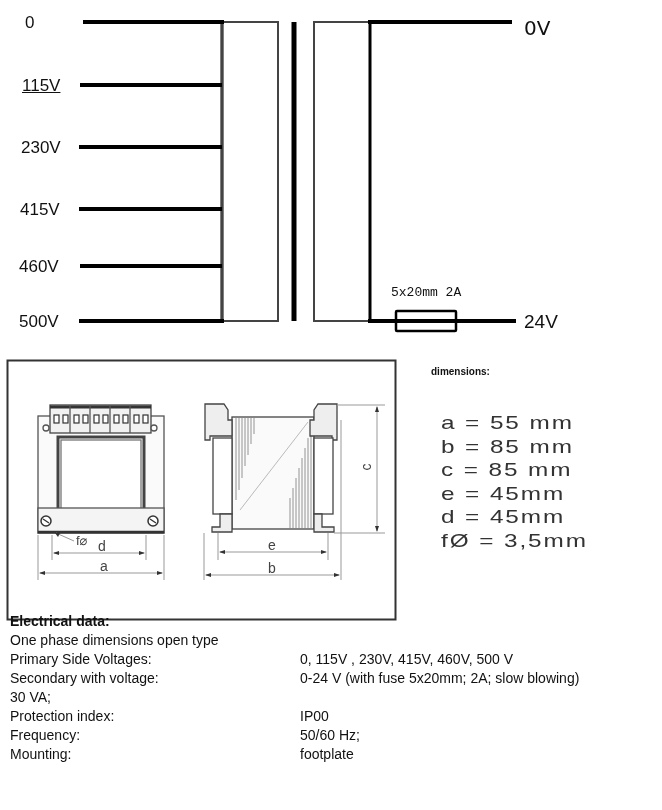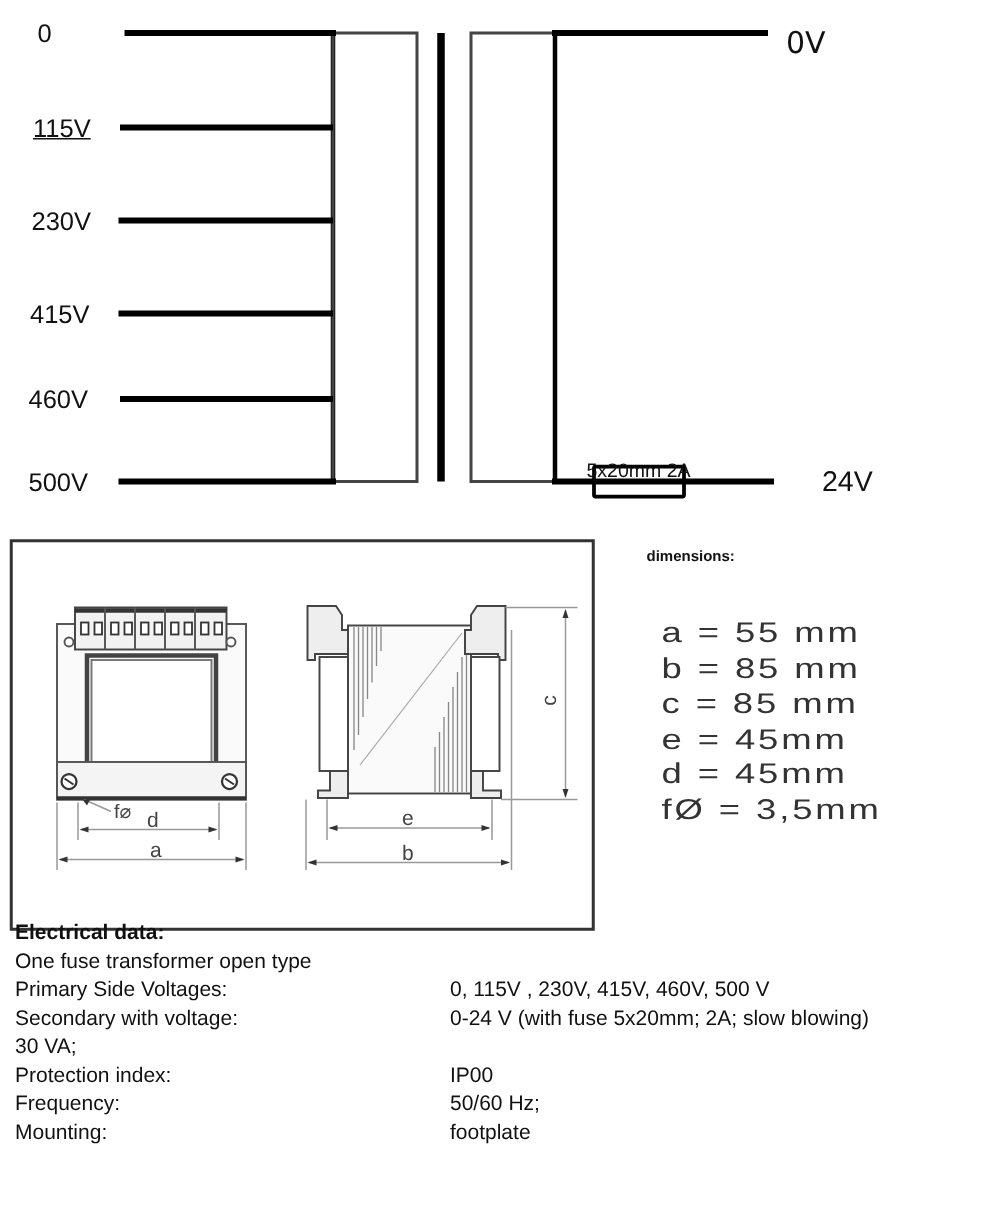--- a/index.html
+++ b/index.html
@@ -10,21 +10,21 @@
   svg { position: absolute; left: 0; top: 0; }
   .dimtitle { position: absolute; left: 431px; top: 366px; font-weight: bold; font-size: 10px; }
   .dimlist { position: absolute; left: 441px; top: 411px; font-size: 19px; line-height: 23.5px;
              letter-spacing: 1.5px; color: #333; transform: scaleX(1.28); transform-origin: left top; }
   .dimlist div { white-space: nowrap; }
   .elec { position: absolute; left: 10px; top: 612px; font-size: 14px; line-height: 19px; width: 640px; }
   .elec .title { font-weight: bold; }
   .elec .row { display: flex; }
   .elec .k { width: 290px; }
   .elec .v { flex: 1; }
-  .fuse-label { position: absolute; left: 391px; top: 306px; font-size: 13px; }
+  .fuse-label { position: absolute; left: 391px; top: 285px; font-size: 13px; font-family: Liberation Mono, monospace; }
 </style>
 </head>
 <body>
 
 <svg width="662" height="810">
 
   <g>
     <line x1="222" y1="22" x2="222" y2="321" stroke="#000" stroke-width="3"></line>
     <rect x="222" y="22" width="56" height="299" fill="none" stroke="#444" stroke-width="2"></rect>
   </g>
@@ -160,21 +160,21 @@
 </svg>
 
 <div class="lbl" style="left:25px; top:14px;">0</div>
 <div class="lbl" style="left:22px; top:77px;text-decoration:underline;">115V</div>
 <div class="lbl" style="left:21px; top:139px;">230V</div>
 <div class="lbl" style="left:20px; top:201px;">415V</div>
 <div class="lbl" style="left:19px; top:258px;">460V</div>
 <div class="lbl" style="left:19px; top:313px;">500V</div>
 
 <div class="lbl" style="left:524px; top:20px; font-family:'DejaVu Sans', sans-serif; font-size:20px;">0V</div>
-<div class="lbl" style="left:548px; top:313px; font-size:19px;">24V</div>
+<div class="lbl" style="left:524px; top:313px; font-size:19px;">24V</div>
 
 <div class="fuse-label">5x20mm 2A</div>
 
 <div class="abs" style="left:76px; top:533px; font-size:13px; color:#444;">f⌀</div>
 <div class="abs" style="left:98px; top:538px; font-size:14px; color:#444;">d</div>
 <div class="abs" style="left:100px; top:558px; font-size:14px; color:#444;">a</div>
 <div class="abs" style="left:268px; top:537px; font-size:14px; color:#444;">e</div>
 <div class="abs" style="left:268px; top:560px; font-size:14px; color:#444;">b</div>
 <div class="abs" style="left:362px; top:459px; font-size:14px; color:#444; transform:rotate(-90deg);">c</div>
 
@@ -183,21 +183,21 @@
   <div>a = 55 mm</div>
   <div>b = 85 mm</div>
   <div>c = 85 mm</div>
   <div>e = 45mm</div>
   <div>d = 45mm</div>
   <div>fØ = 3,5mm</div>
 </div>
 
 <div class="elec">
   <div class="title">Electrical data:</div>
-  <div>One fuse transformer open type</div>
+  <div>One phase dimensions open type</div>
   <div class="row">
     <div class="k">Primary Side Voltages:</div>
     <div class="v">0, 115V , 230V, 415V, 460V, 500 V</div>
   </div>
   <div class="row">
     <div class="k">Secondary with voltage:</div>
     <div class="v">0-24 V (with fuse 5x20mm; 2A; slow blowing)</div>
   </div>
   <div class="row">
     <div class="v">30 VA;</div>

